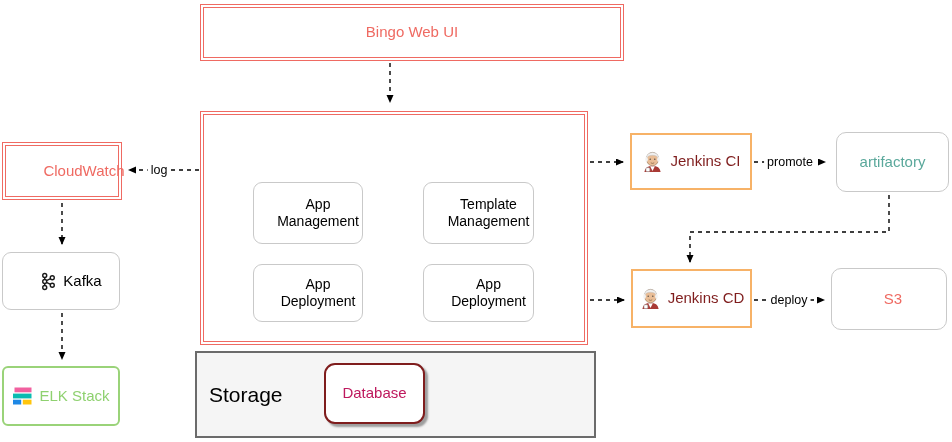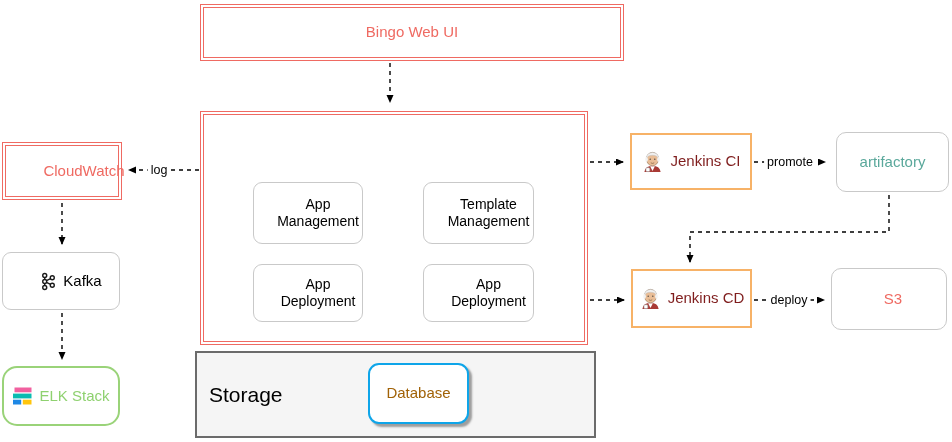--- a/index.html
+++ b/index.html
@@ -17,21 +17,21 @@
     background:#fff; text-align:center;
     font-size:15px; line-height:1.25;
   }
   
   .red-double { border:1.5px solid #ef6a62; color:#ef6a62; }
   .red-double::before {
     content:""; position:absolute; inset:2px;
     border:1.5px solid #ef6a62; pointer-events:none;
   }
   .grey-round { border:1.5px solid #c9c9c9; border-radius:9px; color:#000;padding-left:20px; }
-  .green-round { border:2px solid #9ad379; border-radius:15px; color:#8fd170; }
+  .green-round { border:2px solid #9ad379; border-radius:6px; color:#8fd170; }
   .orange-box { border:2px solid #f7b267; color:#7f1d1d; }
   .teal-text { color:#5aa89b; }
   .red-text { color:#ef6a62; }
 
   .box-web-ui   { left:200px; top:4px;   width:424px; height:57px; }
   .box-lambda   { left:200px; top:111px; width:388px; height:234px;
                   align-items:flex-start; justify-content:center; }
   .lambda-title { margin-top:17px; font-size:18px; }
   .box-app-mgmt   { left:52px;  top:70px;  width:110px; height:62px; font-size:14px; }
   .box-tpl-mgmt   { left:222px; top:70px;  width:111px; height:62px; font-size:14px; }
@@ -51,23 +51,23 @@
   .storage-section {
     position:absolute; left:195px; top:351px; width:401px; height:87px;
     box-sizing:border-box; background:#f5f5f5; border:2px solid #6b6b6b;padding-left:37px;
   }
   .storage-label {
     position:absolute; left:12px; top:0; height:100%;
     display:flex; align-items:center;
     font-size:21px; color:#000;
   }
   .shadow-box {
-    border:2px solid #0ea5e9; border-radius:11px; background:#fff;
+    border:2px solid #7f1d1d; border-radius:11px; background:#fff;
     box-shadow:3px 3px 2px rgba(110,110,110,0.65);
-    font-size:15px; color:#a16207;margin-left:44px;
+    font-size:15px; color:#be185d;
   }
   .box-database { left:127px; top:10px; width:101px; height:61px; }
   .box-github   { left:258px; top:10px; width:105px; height:61px; }
 
   .edge-label {
     position:absolute; transform:translate(-50%,-50%);
     background:#ffffff; padding:0 3px;
     font-size:12.5px; color:#000; white-space:nowrap;
   }
   .node-icon { margin-right:6px; flex:0 0 auto; display:block; }

